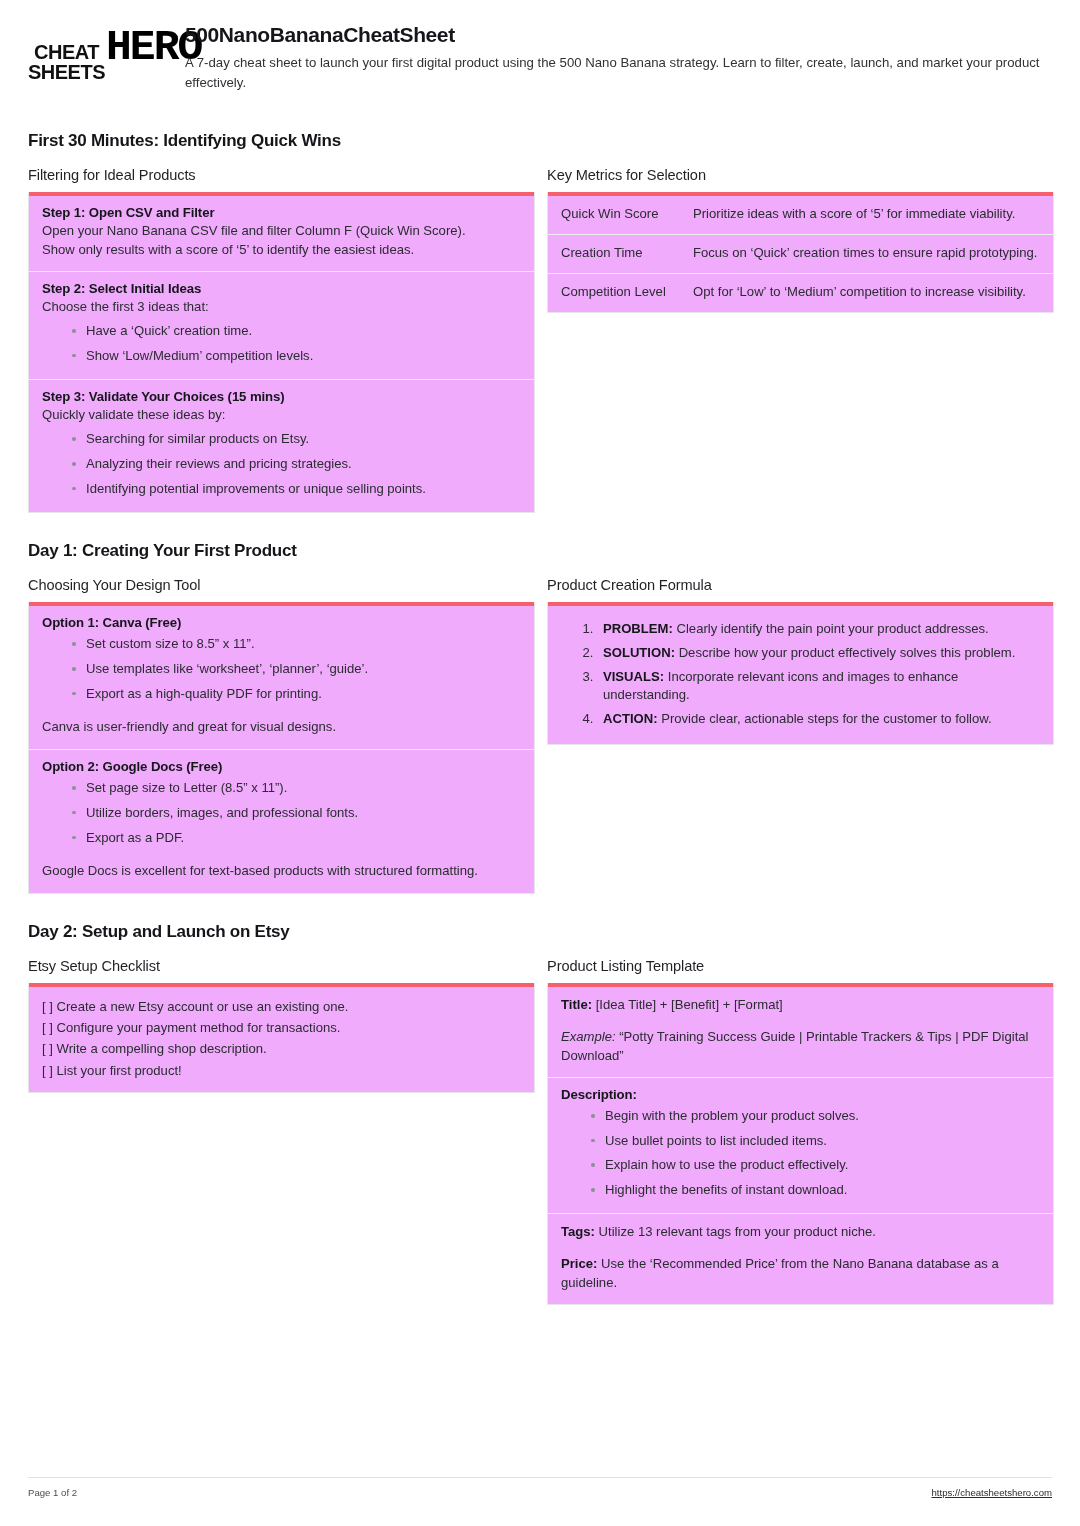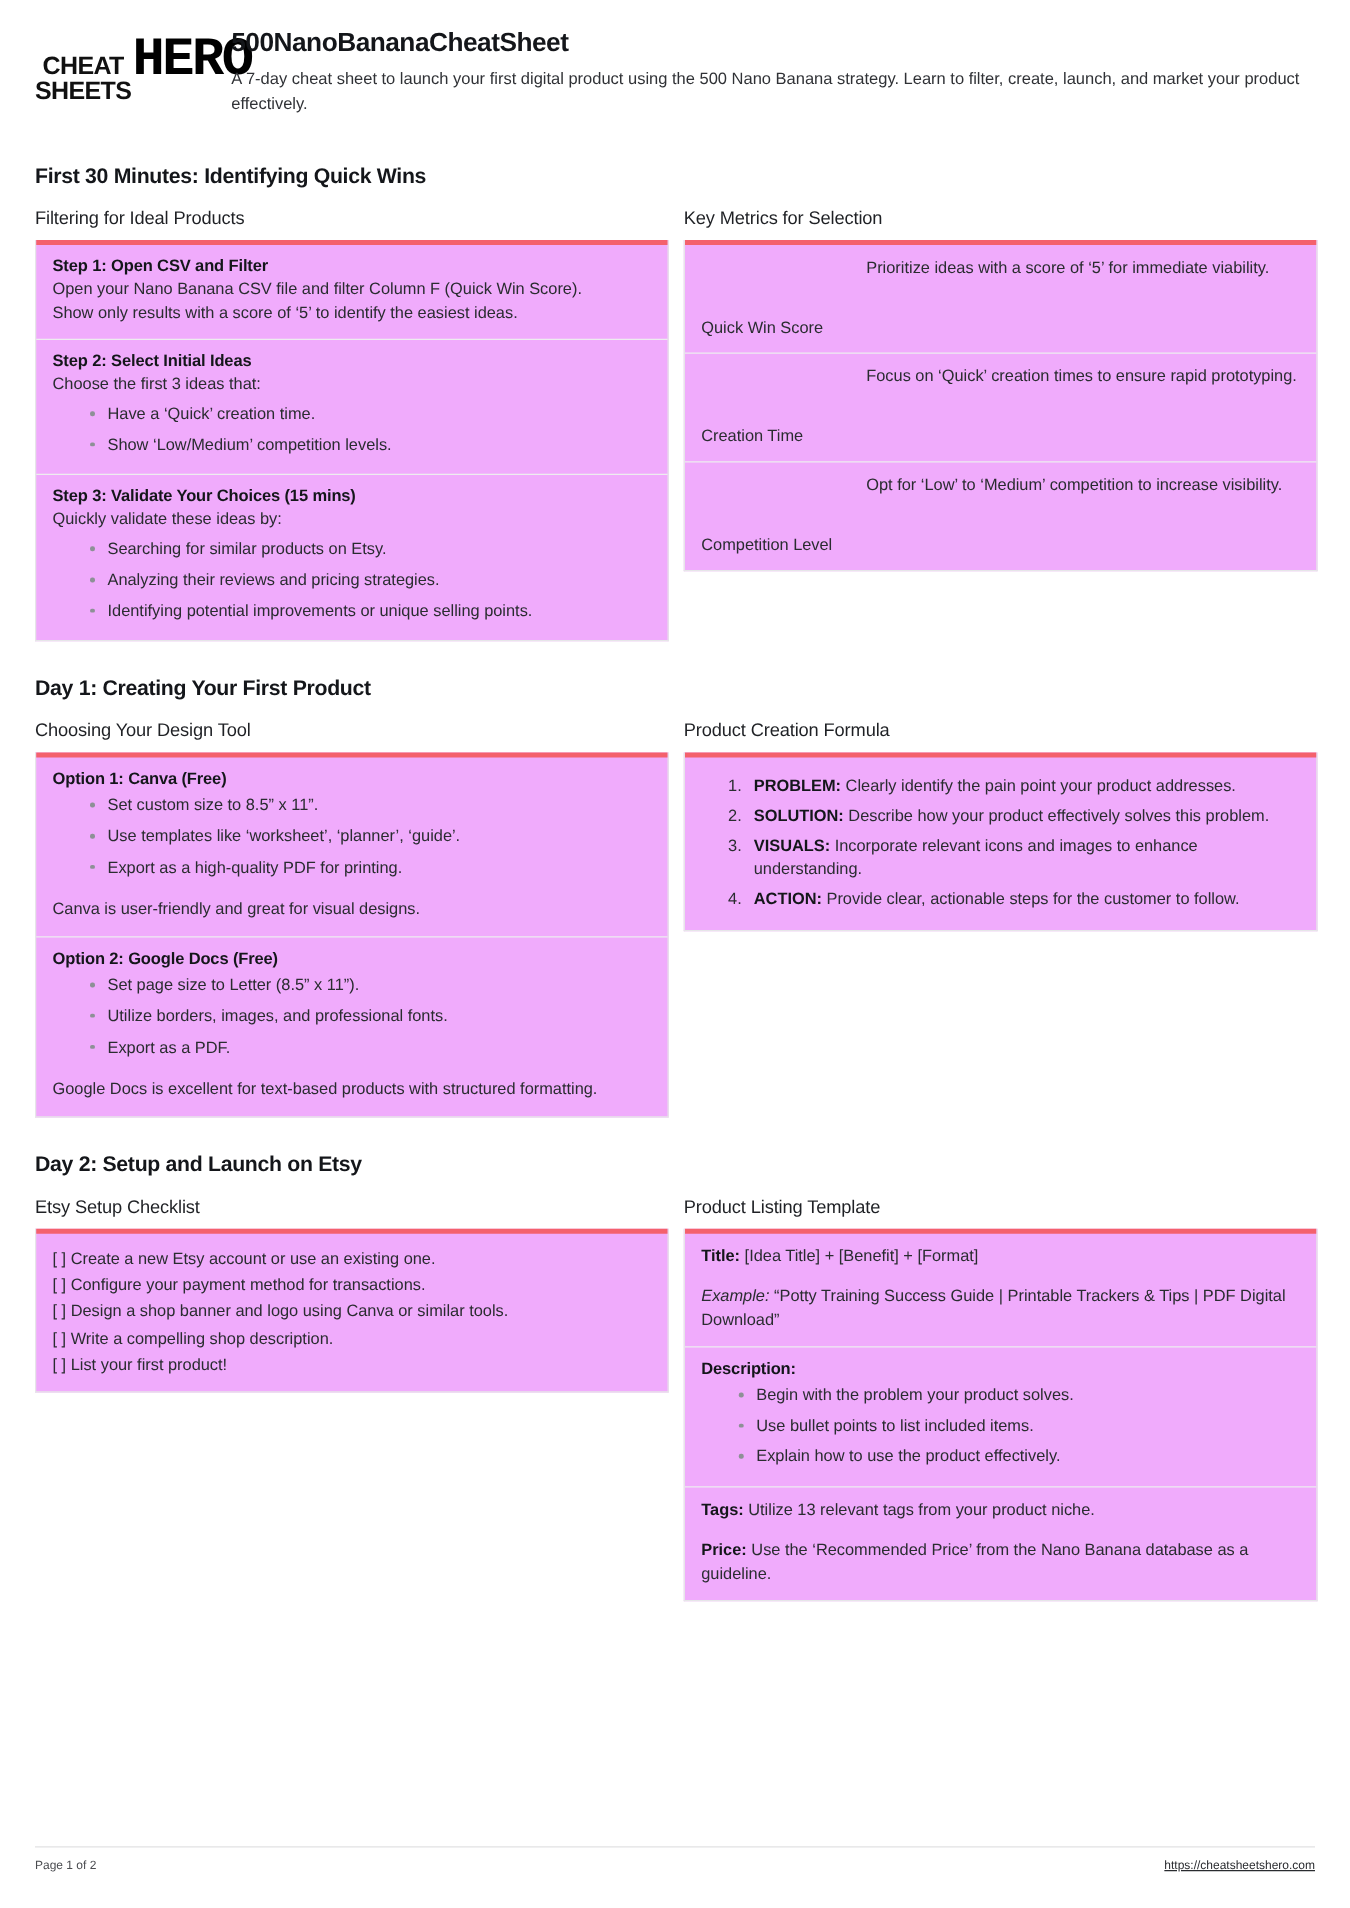--- a/index.html
+++ b/index.html
@@ -184,21 +184,20 @@
     display: flex;
     border-bottom: 1px solid #ededef;
     padding: 9px 13px 10px 13px;
   }
   .trow:last-child { border-bottom: none; }
   .tkey {
     flex: 0 0 132px;
     font-size: 13.1px;
     line-height: 1.44;
     color: #2a2c30;
-    margin-top: 48px;
   }
   .tval {
     flex: 1;
     font-size: 13.1px;
     line-height: 1.44;
     color: #2a2c30;
   }
 
   
   .check-body { padding: 9px 13px 11px 13px; }
@@ -361,40 +360,40 @@
 
   <div class="section">
     <h2 class="section-title">Day 2: Setup and Launch on Etsy</h2>
     <div class="cols">
       <div class="col">
         <h3 class="col-title">Etsy Setup Checklist</h3>
         <div class="card">
           <div class="check-body">
             <div class="check-line">[ ] Create a new Etsy account or use an existing one.</div>
             <div class="check-line">[ ] Configure your payment method for transactions.</div>
-            <div class="check-line">[ ] Design a shop banner and logo using Canva or similar tools.</div>
             <div class="check-line">[ ] Write a compelling shop description.</div>
             <div class="check-line">[ ] List your first product!</div>
           </div>
         </div>
       </div>
       <div class="col">
         <h3 class="col-title">Product Listing Template</h3>
         <div class="card">
           <div class="card-body">
             <div class="crow">
               <p class="kv"><b>Title:</b><span> [Idea Title] + [Benefit] + [Format]</span></p>
               <p class="kv ex"><i>Example:</i><span> “Potty Training Success Guide | Printable Trackers &amp; Tips | PDF Digital Download”</span></p>
             </div>
             <div class="crow">
               <div class="crow-head">Description:</div>
               <ul class="bul">
                 <li>Begin with the problem your product solves.</li>
                 <li>Use bullet points to list included items.</li>
                 <li>Explain how to use the product effectively.</li>
+                <li>Highlight the benefits of instant download.</li>
               </ul>
             </div>
             <div class="crow">
               <p class="kv"><b>Tags:</b><span> Utilize 13 relevant tags from your product niche.</span></p>
               <p class="kv ex"><b>Price:</b><span> Use the ‘Recommended Price’ from the Nano Banana database as a guideline.</span></p>
             </div>
           </div>
         </div>
       </div>
     </div>

